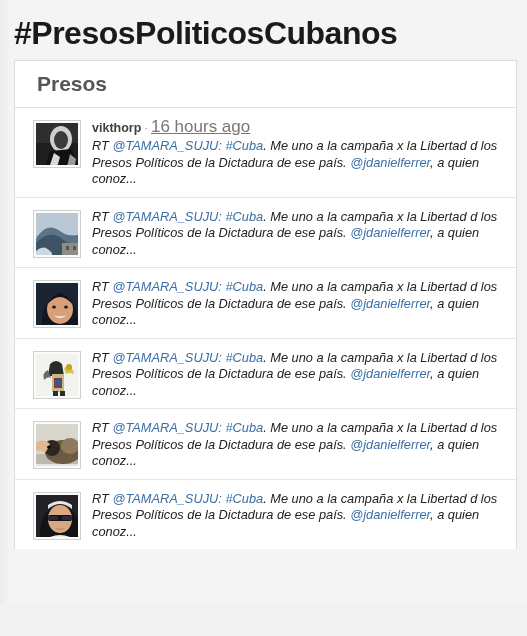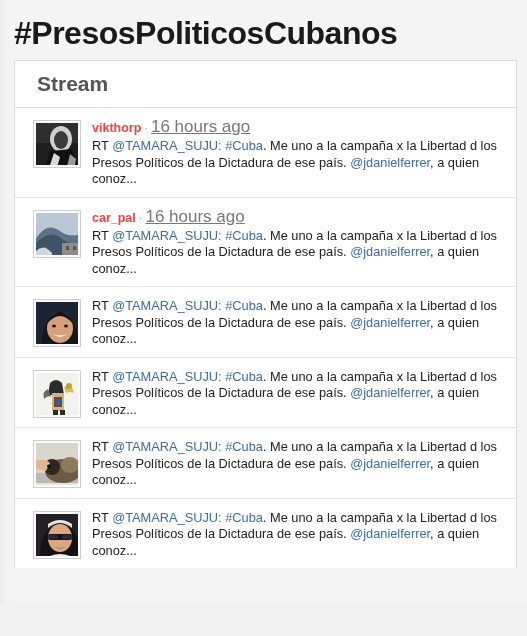--- a/index.html
+++ b/index.html
@@ -102,58 +102,59 @@
   }
 
   .tweet-meta {
     font-size: 12.5px;
     line-height: 16px;
     margin-bottom: 2px;
     white-space: nowrap;
   }
   .tweet-user {
     font-weight: bold;
-    color: #ef4444;
+    color: #404040;
     font-size: 12.5px;
   }
   .meta-sep {
     color: #9a9a9a;
     padding: 0 3px;
     font-size: 11px;
   }
   .tweet-time {
     color: #777777;
     font-size: 17px;
     text-decoration: underline;
     cursor: pointer;
   }
 
   .tweet-text {
     font-size: 12.8px;
     line-height: 16.5px;
     color: #222222;
     word-wrap: break-word;
+    font-style: italic;
   }
   .tweet-text .lnk {
     color: #3a6ea5;
     text-decoration: none;
     cursor: pointer;
   }
 </style>
 </head>
 <body>
 
 <div class="page">
 
   <h1 class="page-title">#PresosPoliticosCubanos</h1>
 
   <div class="card">
 
     <div class="card-header">
-      <span class="card-header-title">Stream</span>
+      <span class="card-header-title">Presos</span>
     </div>
 
     <ul class="stream-list" id="stream-list">
         <li class="tweet">
           <div class="avatar-frame">
             <div class="avatar-img">
     <svg viewBox="0 0 48 48" width="48" height="48">
       <rect width="48" height="48" fill="#1e1e1e"></rect>
       <rect x="0" y="0" width="48" height="20" fill="#2e2e2e"></rect>
       <ellipse cx="25" cy="16" rx="11" ry="13" fill="#cfcfcf"></ellipse>
@@ -178,21 +179,20 @@
       <path d="M0 26 Q10 8 24 18 Q34 26 48 20 L48 48 L0 48 Z" fill="#5b7287"></path>
       <path d="M0 30 Q14 16 26 26 Q36 34 48 28 L48 48 L0 48 Z" fill="#3e5365"></path>
       <rect x="26" y="30" width="20" height="14" fill="#8b8d86"></rect>
       <rect x="30" y="33" width="3" height="4" fill="#55574f"></rect>
       <rect x="37" y="33" width="3" height="4" fill="#55574f"></rect>
       <path d="M0 38 Q8 30 16 40 L16 48 L0 48 Z" fill="#cdd8e0"></path>
     </svg>
             </div>
           </div>
           <div class="tweet-body">
-            <div class="tweet-meta"><span class="tweet-user">car_pal</span><span class="meta-sep">·</span><span class="tweet-time">16 hours ago</span></div>
             <div class="tweet-text"><span>RT </span><span class="lnk">@TAMARA_SUJU:</span> <span class="lnk">#Cuba</span><span>. Me uno a la campaña x la Libertad d los Presos Políticos de la Dictadura de ese país. </span><span class="lnk">@jdanielferrer</span><span>, a quien conoz...</span></div>
           </div>
         </li>
         <li class="tweet">
           <div class="avatar-frame">
             <div class="avatar-img">
     <svg viewBox="0 0 48 48" width="48" height="48">
       <rect width="48" height="48" fill="#1b2433"></rect>
       <path d="M6 48 Q4 16 24 12 Q44 16 42 48 Z" fill="#12161f"></path>
       <ellipse cx="24" cy="26" rx="13" ry="15" fill="#d8a07a"></ellipse>

